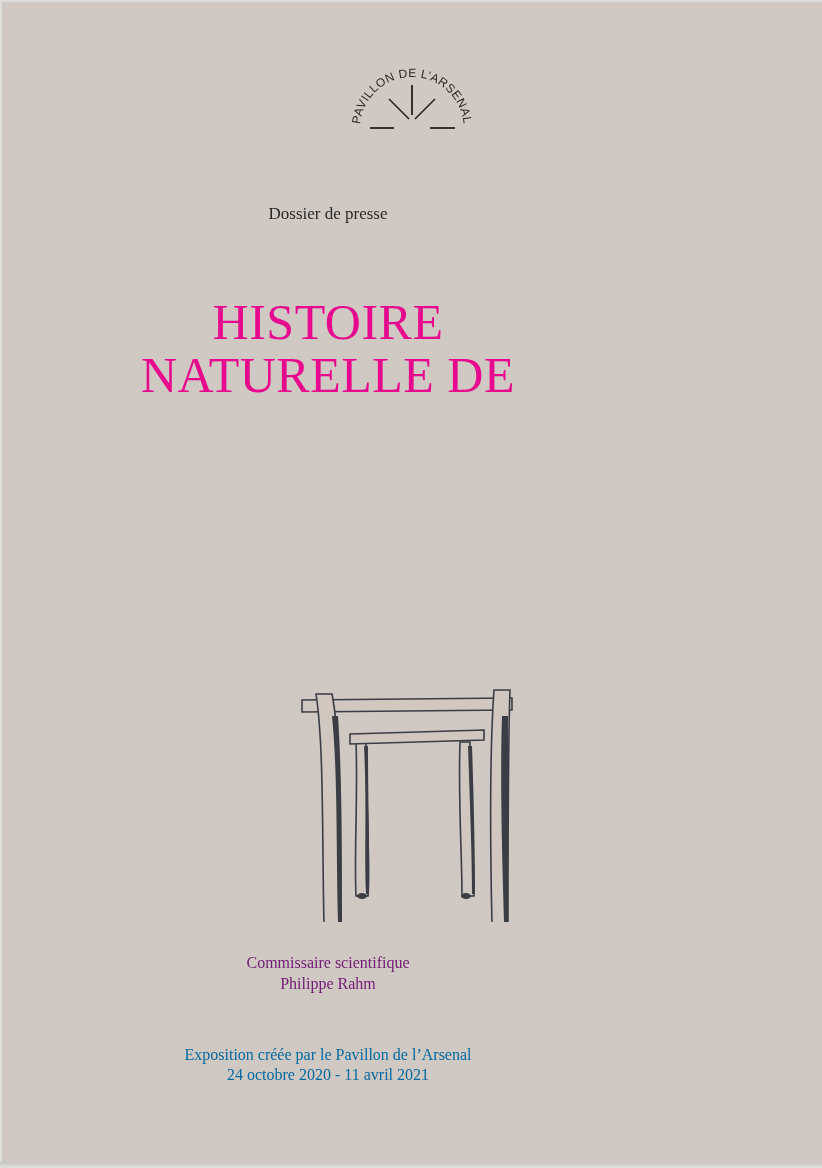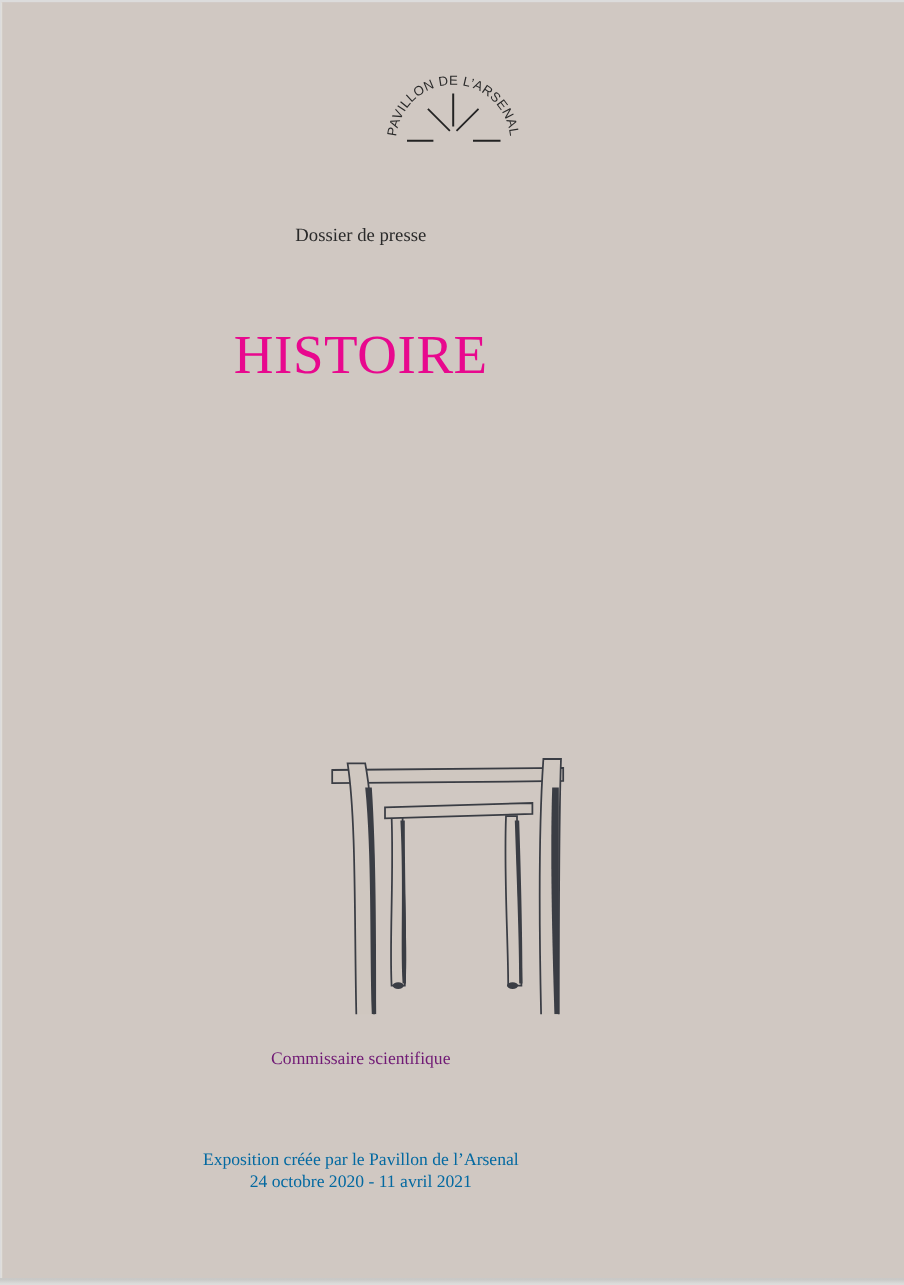--- a/index.html
+++ b/index.html
@@ -31,20 +31,21 @@
     <line x1="47" y1="52" x2="67" y2="72" stroke="#222" stroke-width="1.6"></line>
     <line x1="93" y1="52" x2="73" y2="72" stroke="#222" stroke-width="1.6"></line>
     <line x1="28" y1="81" x2="52" y2="81" stroke="#222" stroke-width="1.8"></line>
     <line x1="88" y1="81" x2="113" y2="81" stroke="#222" stroke-width="1.8"></line>
   </svg>
 
   <div class="center kicker">Dossier de presse</div>
 
   <div class="center title">
     <div>HISTOIRE</div>
+    <div>NATURELLE DE</div>
   </div>
 
 
   <svg class="illus" viewBox="0 0 236 236">
     <g fill="#cfc7c0" stroke="#3a3d44" stroke-width="1.6">
 
       <path d="M 62 56 C 64 110, 60 170, 62 210 L 74 210 C 76 170, 72 110, 72 56 Z"></path>
       <path d="M 166 56 C 164 110, 168 170, 168 210 L 180 210 C 180 170, 176 110, 176 56 Z"></path>
 
       <path d="M 56 48 L 190 44 L 190 54 L 56 58 Z"></path>
@@ -59,20 +60,21 @@
       <path d="M 70 60 C 73 120, 70 170, 72 208 L 75 208 C 76 170, 74 120, 74 60 Z"></path>
       <path d="M 208 30 C 206 90, 208 170, 210 236 L 214 236 C 214 170, 214 90, 214 30 Z"></path>
       <path d="M 174 60 C 176 120, 178 170, 178 208 L 181 208 C 181 170, 180 120, 178 60 Z"></path>
       <ellipse cx="68" cy="210" rx="5" ry="3"></ellipse>
       <ellipse cx="172" cy="210" rx="5" ry="3"></ellipse>
     </g>
   </svg>
 
   <div class="center credit">
     <div>Commissaire scientifique</div>
+    <div>Philippe Rahm</div>
   </div>
 
   <div class="center expo">
     <div>Exposition créée par le Pavillon de l’Arsenal</div>
     <div>24 octobre 2020 - 11 avril 2021</div>
   </div>
 </div>
 <div class="bottom-strip"></div>
 
 </body></html>

